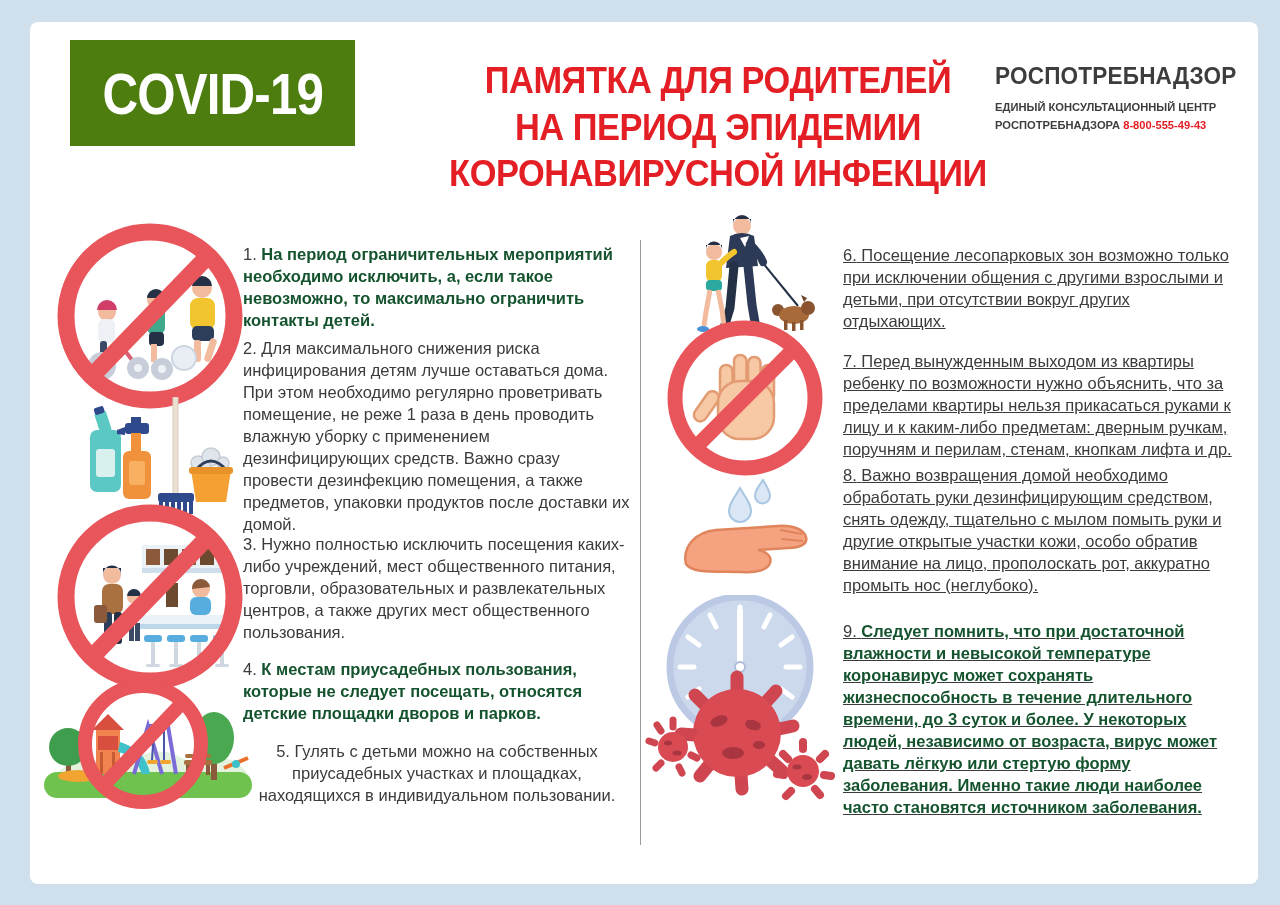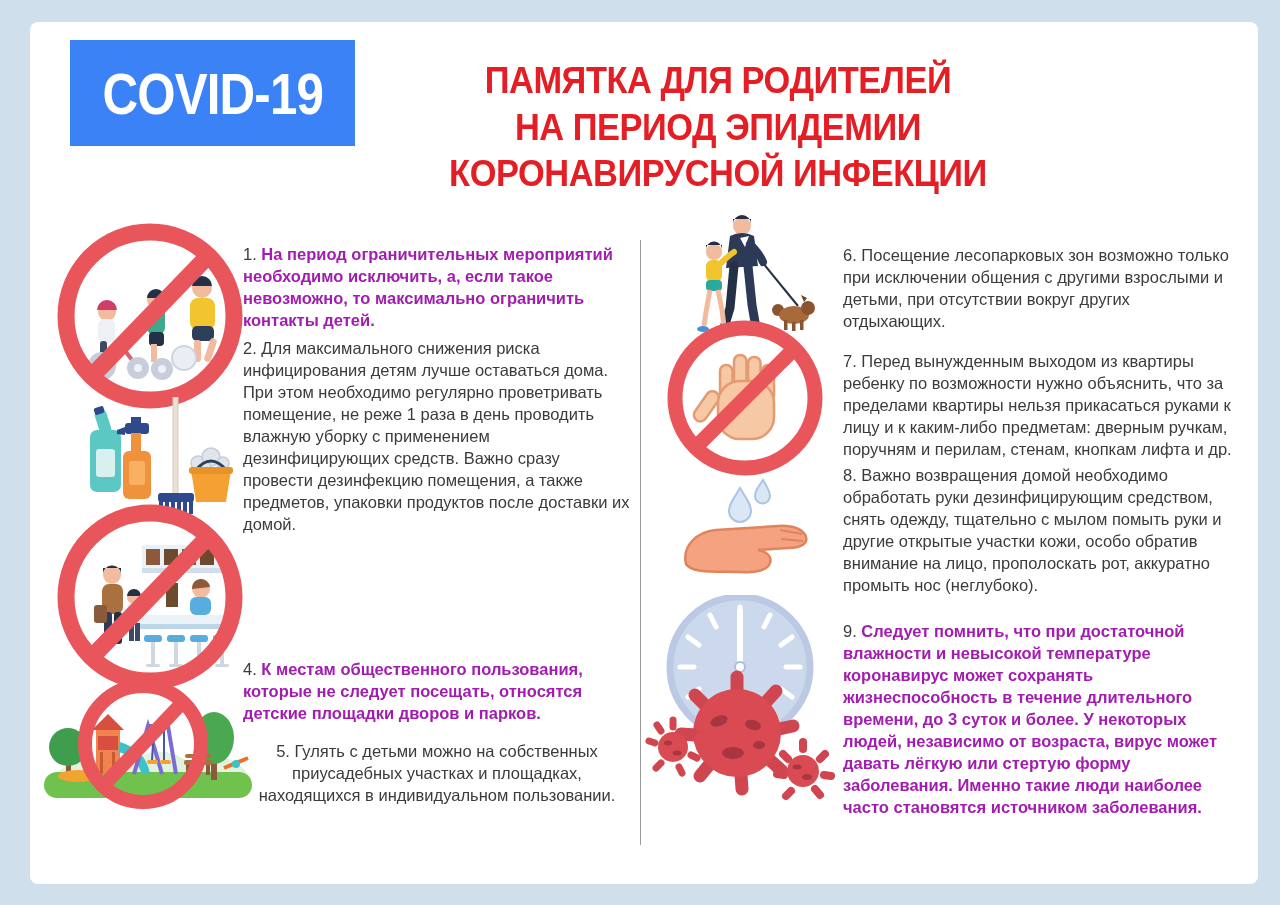--- a/index.html
+++ b/index.html
@@ -9,21 +9,21 @@
     font-family:"Liberation Sans", sans-serif;
     overflow:hidden;
   }
   .card{
     position:absolute;left:30px;top:22px;width:1228px;height:862px;
     background:#ffffff;border-radius:8px;
   }
   .abs{position:absolute;}
   
   .covid-badge{
-    left:40px;top:18px;width:285px;height:106px;background:#3b82f6;
+    left:40px;top:18px;width:285px;height:106px;background:#4d7c0f;
     display:flex;align-items:center;justify-content:center;
   }
   .covid-badge span{
     color:#ffffff;font-weight:bold;font-size:58px;letter-spacing:-1px;
     transform:scaleX(.85);white-space:nowrap;
   }
   .title{
     left:368px;top:36px;width:640px;text-align:center;
     color:#e31e24;font-weight:bold;font-size:37px;line-height:1.26;
     letter-spacing:-.5px;transform:scaleX(.93);transform-origin:center top;
@@ -35,40 +35,50 @@
   }
   .logo-sub{
     margin-top:9px;font-size:11.5px;font-weight:bold;color:#3d3d3d;line-height:1.55;
     transform:scaleX(.97);transform-origin:left center;white-space:nowrap;
   }
   .logo-phone{color:#e31e24;}
   
   .divider{left:610px;top:218px;width:1px;height:605px;background:#9b9b9b;}
   .item{font-size:16.5px;line-height:22px;color:#3b3b3b;}
   .item .num{font-weight:normal;}
-  .item.em .txt{font-weight:bold;color:#a21caf;}
+  .item.em .txt{font-weight:bold;color:#14532d;}
   .l-txt{left:213px;width:388px;}
-  .r-txt{left:813px;width:392px;}
+  .r-txt{left:813px;width:392px;text-decoration:underline;}
   svg{display:block;}
 </style>
 </head>
 <body>
 
 <div class="card">
 
   <div class="abs covid-badge">
     <span>COVID-19</span>
   </div>
 
   <div class="abs title">
     <div>ПАМЯТКА ДЛЯ РОДИТЕЛЕЙ</div>
     <div>НА ПЕРИОД ЭПИДЕМИИ</div>
     <div>КОРОНАВИРУСНОЙ ИНФЕКЦИИ</div>
   </div>
 
+  <div class="abs logo">
+    <div class="logo-name">РОСПОТРЕБНАДЗОР</div>
+    <div class="logo-sub">
+      <div>ЕДИНЫЙ КОНСУЛЬТАЦИОННЫЙ ЦЕНТР</div>
+      <div>
+        <span>РОСПОТРЕБНАДЗОРА</span>
+        <span class="logo-phone">8-800-555-49-43</span>
+      </div>
+    </div>
+  </div>
 
   <div class="abs divider"></div>
 
   <span class="abs" style="left:20px;top:194px;">
     <svg width="200" height="200" viewBox="0 0 200 200">
       <circle cx="57" cy="96" r="9" fill="#f3bb9e"></circle>
       <path d="M47,94 a10,10 0 0 1 20,0 z" fill="#cf3d68"></path>
       <rect x="48" y="103" width="17" height="24" rx="6" fill="#edf1f5"></rect>
       <rect x="50" y="125" width="7" height="18" rx="3" fill="#3a4a66"></rect>
       <path d="M52,150 L70,128 L88,152" stroke="#d95f73" stroke-width="4" fill="none"></path>
@@ -319,23 +329,27 @@
   </span>
 
   <div class="abs item em l-txt" style="top:221px;">
     <span class="num">1.</span>
     <span class="txt">На период ограничительных мероприятий необходимо исключить, а, если такое невозможно, то максимально ограничить контакты детей.</span>
   </div>
   <div class="abs item l-txt" style="top:315px;">
     <span class="num">2.</span>
     <span class="txt">Для максимального снижения риска инфицирования детям лучше оставаться дома. При этом необходимо регулярно проветривать помещение, не реже 1 раза в день проводить влажную уборку с применением дезинфицирующих средств. Важно сразу провести дезинфекцию помещения, а также предметов, упаковки продуктов после доставки их домой.</span>
   </div>
+  <div class="abs item l-txt" style="top:511px;">
+    <span class="num">3.</span>
+    <span class="txt">Нужно полностью исключить посещения каких-либо учреждений, мест общественного питания, торговли, образовательных и развлекательных центров, а также других мест общественного пользования.</span>
+  </div>
   <div class="abs item em l-txt" style="top:636px;">
     <span class="num">4.</span>
-    <span class="txt">К местам общественного пользования, которые не следует посещать, относятся детские площадки дворов и парков.</span>
+    <span class="txt">К местам приусадебных пользования, которые не следует посещать, относятся детские площадки дворов и парков.</span>
   </div>
   <div class="abs item l-txt" style="top:718px;text-align:center;">
     <span class="num">5.</span>
     <span class="txt">Гулять с детьми можно на собственных приусадебных участках и площадках, находящихся в индивидуальном пользовании.</span>
   </div>
 
   <div class="abs item r-txt" style="top:222px;">
     <span class="num">6.</span>
     <span class="txt">Посещение лесопарковых зон возможно только при исключении общения с другими взрослыми и детьми, при отсутствии вокруг других отдыхающих.</span>
   </div>

